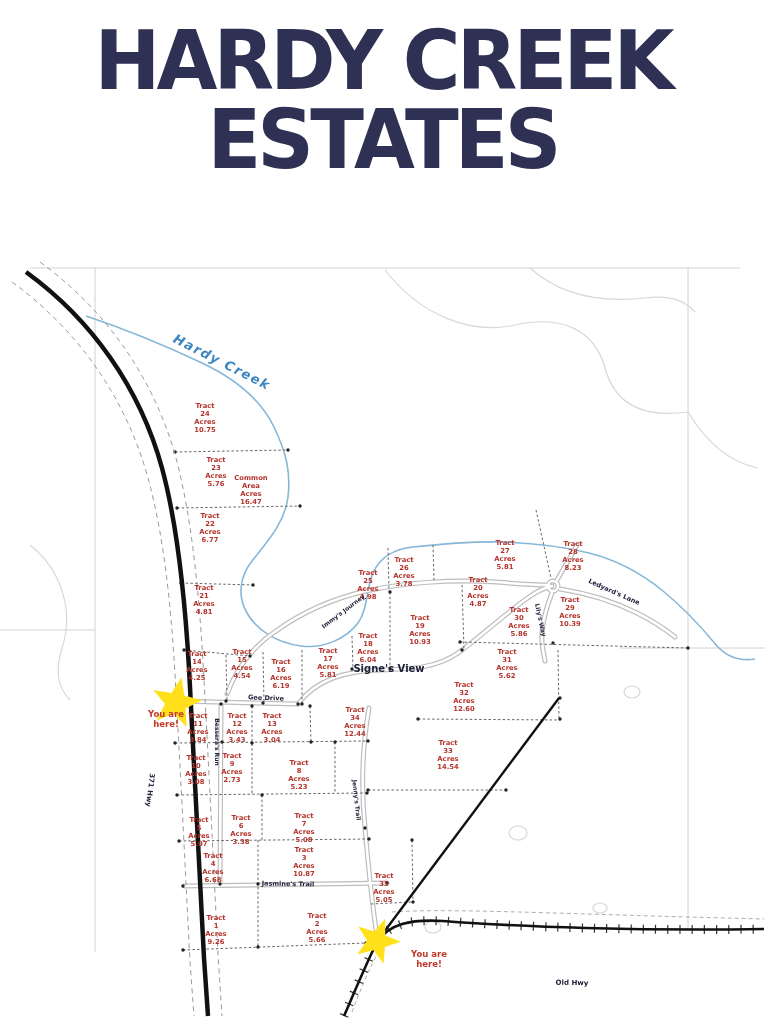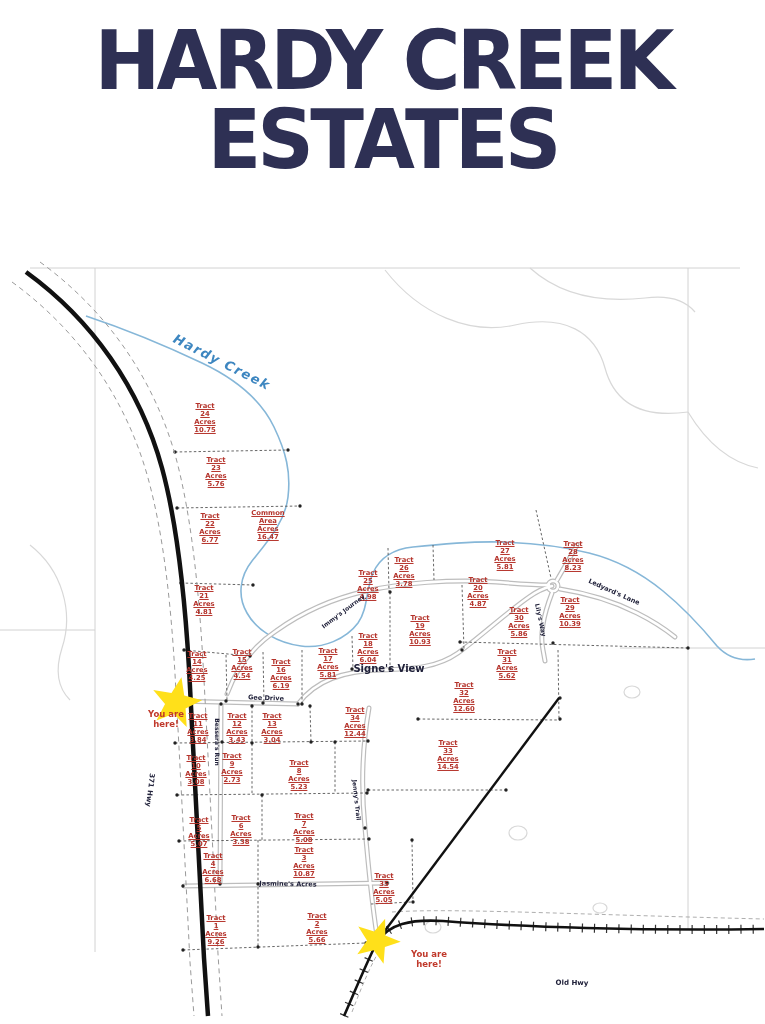--- a/index.html
+++ b/index.html
@@ -5,21 +5,21 @@
   html,body{margin:0;padding:0;background:#ffffff;}
   .canvas{position:relative;width:765px;height:1024px;background:#ffffff;overflow:hidden;
           font-family:"DejaVu Sans","Liberation Sans",sans-serif;}
   .title{position:absolute;top:22px;left:0;width:765px;text-align:center;z-index:5;
          color:#2e3054;font-weight:bold;line-height:.96;letter-spacing:-4px;}
   .title .t1{font-size:82px;transform:scaleX(.96);display:block;}
   .title .t2{font-size:82px;transform:scaleX(.96);display:block;}
   svg.map{position:absolute;left:0;top:0;z-index:1;}
   .lbl-layer{position:absolute;left:0;top:0;width:765px;height:1024px;z-index:3;pointer-events:none;}
   .tract-label{position:absolute;transform:translate(-50%,-50%);color:#b5342c;font-weight:bold;
-               font-size:6.8px;line-height:1.18;text-align:center;white-space:pre-line;text-decoration:underline;}
+               font-size:6.8px;line-height:1.18;text-align:center;white-space:pre-line;}
   .road-label{position:absolute;color:#20213a;font-weight:bold;white-space:nowrap;text-align:center;}
   .creek-label{position:absolute;left:222px;top:362px;transform:translate(-50%,-50%) rotate(27deg);
                color:#3d86c0;font-weight:bold;font-style:italic;font-size:13px;letter-spacing:1.5px;}
   .you-are-here{position:absolute;width:48px;transform:translate(-50%,-50%);color:#c0392b;
                 font-weight:bold;font-size:8.5px;line-height:1.15;text-align:center;margin-left:16px;}
 </style>
 </head>
 <body>
 
 <div class="canvas">
@@ -319,32 +319,32 @@
 Acres
 14.54</div>
         <div class="tract-label" style="left: 355px; top: 722px;">Tract
 34
 Acres
 12.44</div>
         <div class="tract-label" style="left: 384px; top: 888px;">Tract
 35
 Acres
 5.05</div>
-        <div class="tract-label" style="left: 268px; top: 490px; margin-top: 35px;">Common
+        <div class="tract-label" style="left: 251px; top: 490px;">Common
 Area
 Acres
 16.47</div>
       </div>
     <div id="road-layer">
         <div class="road-label" style="left: 150px; top: 790px; font-size: 7px; transform: translate(-50%, -50%) rotate(97deg);">371 Hwy</div>
         <div class="road-label" style="left: 572px; top: 983px; font-size: 7px; transform: translate(-50%, -50%) rotate(1deg);">Old Hwy</div>
         <div class="road-label" style="left: 266px; top: 698px; font-size: 6.5px; transform: translate(-50%, -50%) rotate(2deg);">Gee Drive</div>
         <div class="road-label" style="left: 217px; top: 742px; font-size: 6px; transform: translate(-50%, -50%) rotate(90deg);">Bessera's Run</div>
         <div class="road-label" style="left: 357px; top: 800px; font-size: 6px; transform: translate(-50%, -50%) rotate(84deg);">Jenny's Trail</div>
-        <div class="road-label" style="left: 288px; top: 884px; font-size: 6.5px; transform: translate(-50%, -50%) rotate(1deg);">Jasmine's Acres</div>
+        <div class="road-label" style="left: 288px; top: 884px; font-size: 6.5px; transform: translate(-50%, -50%) rotate(1deg);">Jasmine's Trail</div>
         <div class="road-label" style="left: 389px; top: 668px; font-size: 10px; transform: translate(-50%, -50%) rotate(0deg);">Signe's View</div>
         <div class="road-label" style="left: 343px; top: 611px; font-size: 6px; transform: translate(-50%, -50%) rotate(-37deg);">Immy's Journey</div>
         <div class="road-label" style="left: 614px; top: 592px; font-size: 6.5px; transform: translate(-50%, -50%) rotate(24deg);">Ledyard's Lane</div>
         <div class="road-label" style="left: 541px; top: 620px; font-size: 6px; transform: translate(-50%, -50%) rotate(78deg);">Lily's Way</div>
       </div>
     <div id="yah-layer">
         <div class="you-are-here" style="left: 150px; top: 720px;">You are here!</div>
         <div class="you-are-here" style="left: 413px; top: 960px;">You are here!</div>
       </div>
   </div>

